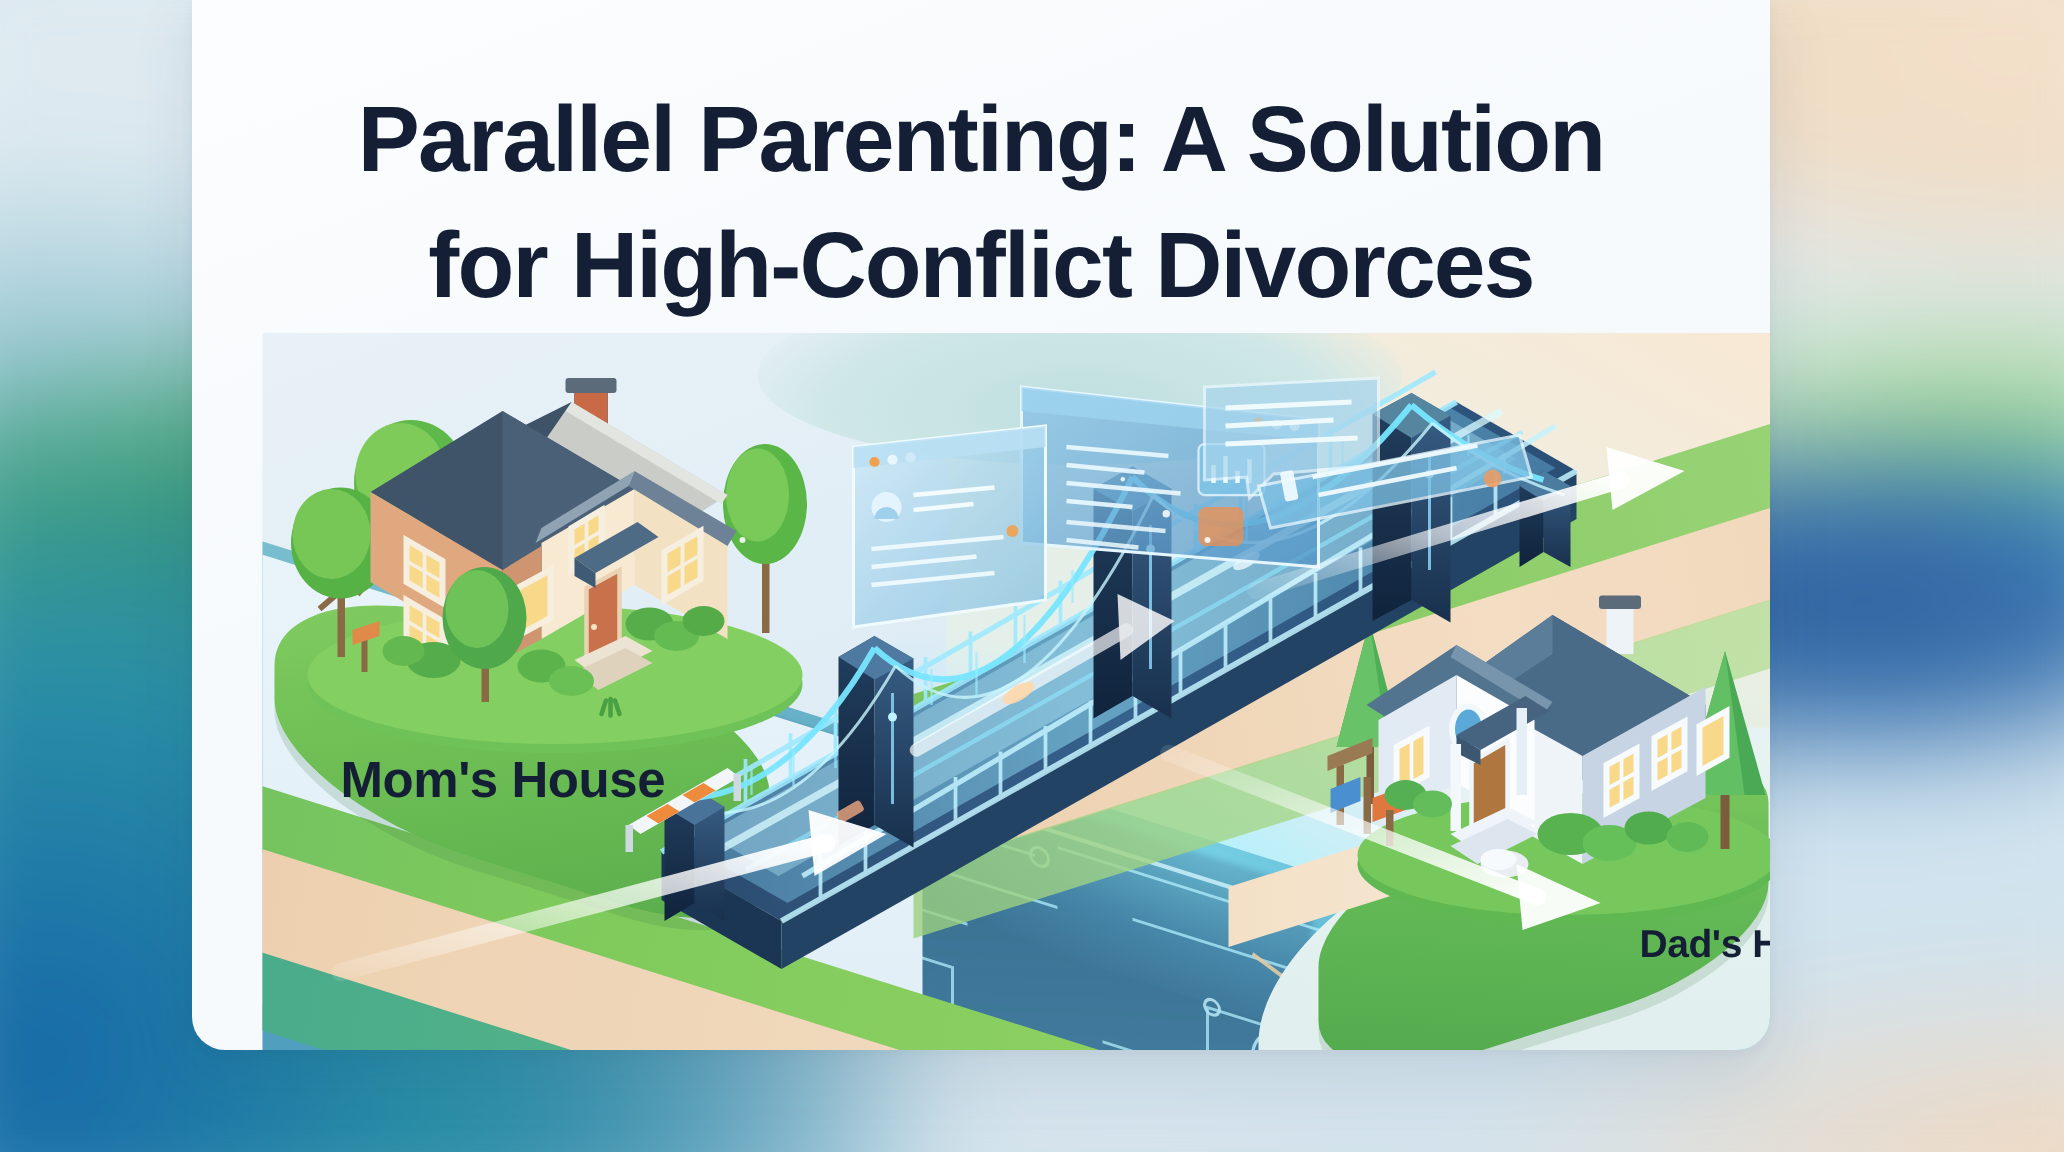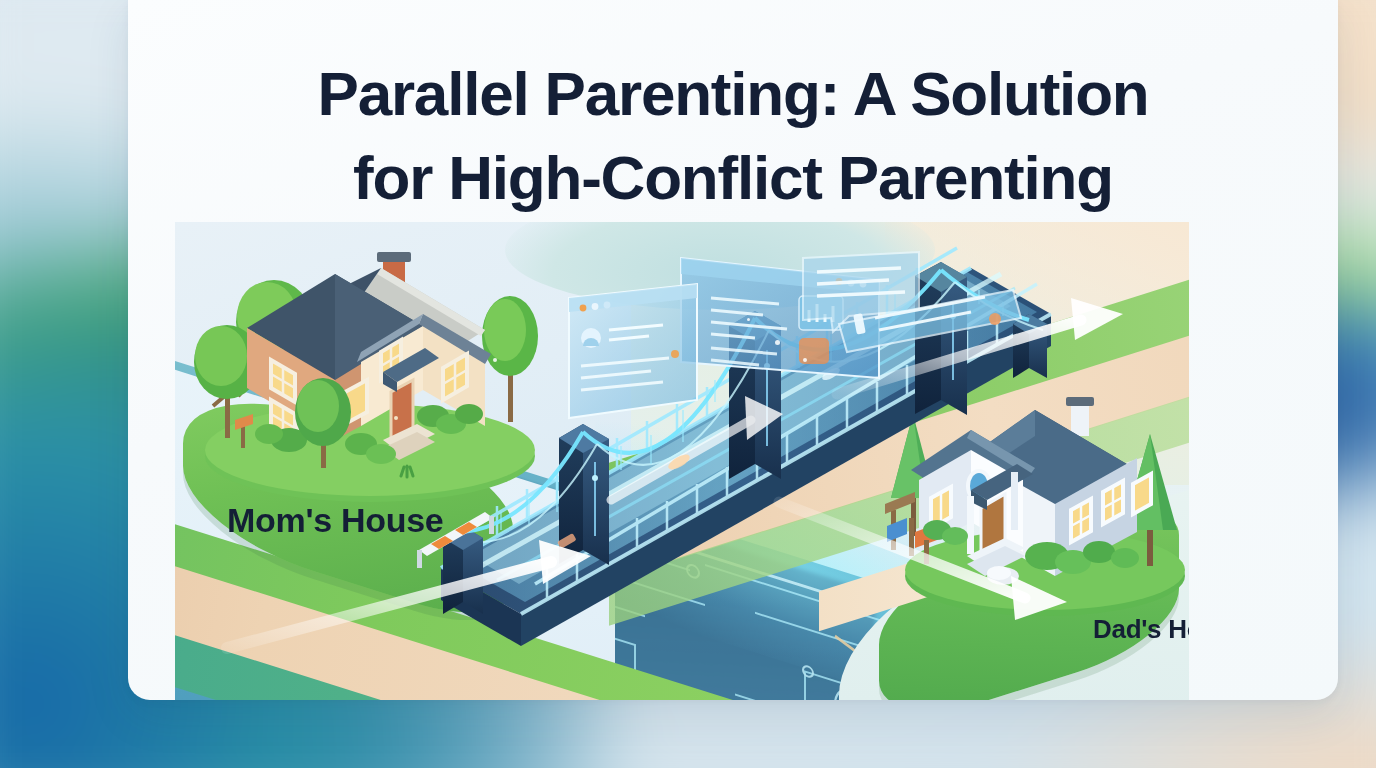--- a/index.html
+++ b/index.html
@@ -25,21 +25,21 @@
       radial-gradient(ellipse 30% 16% at 92% 40%, #8fd07a 0%, rgba(143,208,122,0) 72%),
       radial-gradient(ellipse 40% 26% at 95% 10%, #f6e2cc 0%, #efdcc4 38%, rgba(239,220,196,0) 80%),
       radial-gradient(ellipse 34% 22% at 96% 95%, #f4d8bd 0%, rgba(244,216,189,0) 78%),
       radial-gradient(ellipse 40% 30% at 88% 72%, #cfe3ef 0%, rgba(207,227,239,0) 80%),
       linear-gradient(170deg,#dce8f0 0%,#e3edf2 32%,#d9e6ee 60%,#cfe0ea 100%);
     filter:blur(34px);
   }
 
   
   .card {
-    position:absolute; left:128px; top:0; width:1210px; height:700px;
+    position:absolute; left:128px; top:0; width:1052px; height:700px;
     background:linear-gradient(160deg,#fbfdfe 0%,#f7fafc 40%,#f4f9fb 100%);
     border-radius:0 0 22px 22px;
     box-shadow:0 16px 44px rgba(30,60,90,.10), 0 2px 8px rgba(30,60,90,.05);
     overflow:hidden;
   }
 
   
   .title-block {
     position:absolute; left:0; top:52px; width:100%;
     text-align:center; padding:0 40px;
@@ -195,21 +195,21 @@
 <body>
 
 <div class="bg-wrap">
   <div class="bg-base"></div>
 </div>
 
 <div class="card">
 
   <div class="title-block">
     <span class="title-line">Parallel Parenting: A Solution</span>
-    <span class="title-line">for High-Conflict Parenting</span>
+    <span class="title-line">for High-Conflict Divorces</span>
   </div>
 
   <div class="illus">
 
     <div class="sky-l"></div>
     <div class="sky-r"></div>
     <div class="sky-tr"></div>
     <div class="pad-top"></div>
 
     <div class="river"></div>

